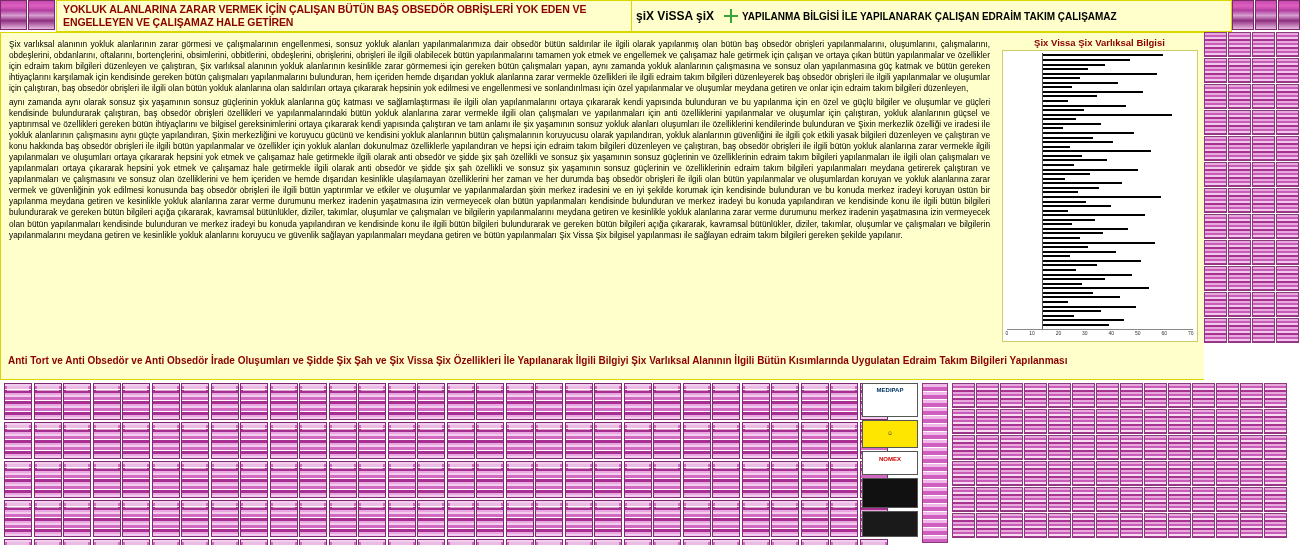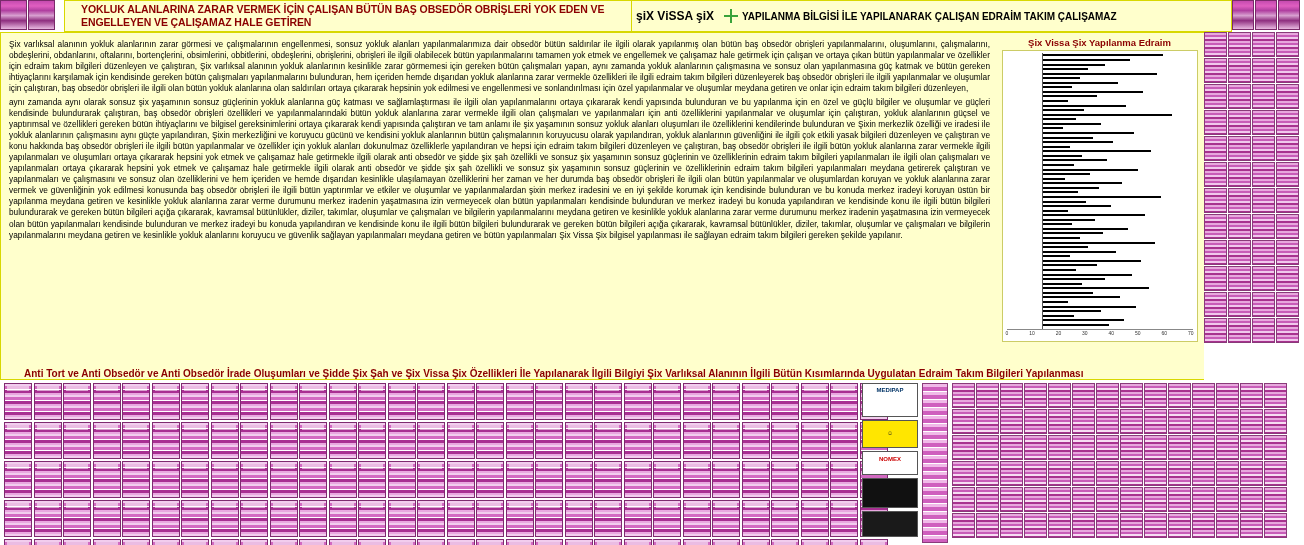--- a/index.html
+++ b/index.html
@@ -38,24 +38,23 @@
     background:
       linear-gradient(180deg, #c64bb0 0%, #e05fc0 18%, #b03fa0 34%, #d8a0d0 52%, #8f2f80 70%, #e8b8e0 100%);
     border: 1px solid #7a2a6a;
     box-sizing: border-box;
   }
   .hdr-title-box {
     flex: 1;
     background: #ffffcc;
     border: 1px solid #d8d800;
     box-sizing: border-box;
-    padding: 2px 16px;
+    padding: 2px 6px;
     display: flex;
     overflow: hidden;
-    margin-left: 8px;
   }
   .hdr-title-text {
     font-size: 10.5px;
     font-weight: bold;
     color: #8B0000;
     line-height: 1.25;
     letter-spacing: -0.1px;
   }
   .hdr-right-box {
     width: 600px;
@@ -209,22 +208,22 @@
         #a8328f 6px, #a8328f 8px);
   }
 
   
   #caption-bar {
     position: absolute;
     left: 0; top: 355px;
     width: 1299px;
     height: 24px;
     display: flex;
-    align-items: flex-end;
-    padding-left: 24px;
+    align-items: flex-start;
+    padding-left: 8px;
     box-sizing: border-box;
   }
   #caption-text {
     font-size: 10px;
     font-weight: bold;
     color: #8B0000;
     white-space: nowrap;
   }
 
   
@@ -354,21 +353,21 @@
     <div class="hdr-thumb"></div>
   </div>
 </div>
 
 <div id="main-panel">
   <div id="body-text-col">
     <p class="body-para">Şix varlıksal alanının yokluk alanlarının zarar görmesi ve çalışmalarının engellenmesi, sonsuz yokluk alanları yapılanmalarımıza dair obsedör bütün saldırılar ile ilgili olarak yapılanmış olan bütün baş obsedör obrişleri yapılanmalarını, oluşumlarını, çalışmalarını, obdeşlerini, obdanlarını, oftalarını, bortençlerini, obsimlerini, obbitlerini, obdeşlerini, obrişlerini, obrişleri ile ilgili olabilecek bütün yapılanmalarını tamamen yok etmek ve engellemek ve çalışamaz hale getirmek için çalışan ve ortaya çıkan bütün yapılanmalar ve özellikler için edraim takım bilgileri düzenleyen ve çalıştıran, Şix varlıksal alanının yokluk alanlarının kesinlikle zarar görmemesi için gereken bütün çalışmaları yapan, aynı zamanda yokluk alanlarının çalışmasına ve sonsuz olan yapılanmasına güç katmak ve bütün gereken ihtiyaçlarını karşılamak için kendisinde gereken bütün çalışmaları yapılanmalarını bulunduran, hem içeriden hemde dışarıdan yokluk alanlarına zarar vermekle özellikleri ile ilgili edraim takım bilgileri düzenleyerek baş obsedör obrişleri ile ilgili yapılanmalar ve oluşumlar için çalıştıran, baş obsedör obrişleri ile ilgili olan bütün yokluk alanlarına olan saldırıları ortaya çıkararak hepsinin yok edilmesi ve engellenmesi ve sonlandırılması için özel yapılanmalar ve oluşumlar meydana getiren ve onlar için edraim takım bilgileri düzenleyen,</p>
     <p class="body-para">aynı zamanda aynı olarak sonsuz şix yaşamının sonsuz güçlerinin yokluk alanlarına güç katması ve sağlamlaştırması ile ilgili olan yapılanmalarını ortaya çıkararak kendi yapısında bulunduran ve bu yapılanma için en özel ve güçlü bilgiler ve oluşumlar ve güçleri kendisinde bulundurarak çalıştıran, baş obsedör obrişleri özellikleri ve yapılanmalarındaki bütün yokluk alanlarına zarar vermekle ilgili olan çalışmaları ve yapılanmaları için anti özelliklerini yapılanmalar ve oluşumlar için çalıştıran, yokluk alanlarının güçsel ve yaptırımsal ve özellikleri gereken bütün ihtiyaçlarını ve bilgisel gereksinimlerini ortaya çıkararak kendi yapısında çalıştıran ve tam anlamı ile şix yaşamının sonsuz yokluk alanları oluşumları ile özelliklerini kendilerinde bulunduran ve Şixin merkezlik özelliği ve iradesi ile yokluk alanlarının çalışmasını aynı güçte yapılandıran, Şixin merkezliğini ve koruyucu gücünü ve kendisini yokluk alanlarının bütün çalışmalarının koruyucusu olarak yapılandıran, yokluk alanlarının güvenliğini ile ilgili çok etkili yasak bilgileri düzenleyen ve çalıştıran ve konu hakkında baş obsedör obrişleri ile ilgili bütün yapılanmalar ve özellikler için yokluk alanları dokunulmaz özelliklerle yapılandıran ve hepsi için edraim takım bilgileri düzenleyen ve çalıştıran, baş obsedör obrişleri ile ilgili bütün yokluk alanlarına zarar vermekle ilgili yapılanmaları ve oluşumları ortaya çıkararak hepsini yok etmek ve çalışamaz hale getirmekle ilgili olarak anti obsedör ve şidde şix şah özellikli ve sonsuz şix yaşamının sonsuz güçlerinin ve özelliklerinin edraim takım bilgileri yapılanmaları ile ilgili olan çalışmaları ve yapılanmaları ortaya çıkararak hepsini yok etmek ve çalışamaz hale getirmekle ilgili olarak anti obsedör ve şidde şix şah özellikli ve sonsuz şix yaşamının sonsuz güçlerinin ve özelliklerinin edraim takım bilgileri yapılanmaları meydana getirerek çalıştıran ve yapılanmaları ve çalışmasını ve sonsuz olan özelliklerini ve hem içeriden ve hemde dışarıdan kesinlikle ulaşılamayan özelliklerini her zaman ve her durumda baş obsedör obrişleri ile ilgili olan bütün yapılanmalar ve oluşumlardan koruyan ve yokluk alanlarına zarar vermek ve güvenliğinin yok edilmesi konusunda baş obsedör obrişleri ile ilgili bütün yaptırımlar ve etkiler ve oluşumlar ve yapılanmalardan şixin merkez iradesini ve en iyi şekilde korumak için kendisinde bulunduran ve bu konuda merkez iradeyi koruyan üstün bir yapılanma meydana getiren ve kesinlikle yokluk alanlarına zarar verme durumunu merkez iradenin yaşatmasına izin vermeyecek olan bütün yapılanmaları kendisinde bulunduran ve merkez iradeyi bu konuda yapılandıran ve kendisinde konu ile ilgili bütün bilgileri bulundurarak ve gereken bütün bilgileri açığa çıkararak, kavramsal bütünlükler, diziler, takımlar, oluşumlar ve çalışmaları ve bilgilerin yapılanmalarını meydana getiren ve kesinlikle yokluk alanlarına zarar verme durumunu merkez iradenin yaşatmasına izin vermeyecek olan bütün yapılanmaları kendisinde bulunduran ve merkez iradeyi bu konuda yapılandıran ve kendisinde konu ile ilgili bütün bilgileri bulundurarak ve gereken bütün bilgileri açığa çıkararak, kavramsal bütünlükler, diziler, takımlar, oluşumlar ve çalışmaları ve bilgilerin yapılanmalarını meydana getiren ve kesinlikle yokluk alanlarını koruyucu ve güvenlik sağlayan yapılanmaları meydana getiren ve bütün yapılanmaları Şix Vissa Şix bilgisel yapılanması ile sağlayan edraim takım bilgileri gereken şekilde yapılanır.</p>
   </div>
   <div id="chart-col">
-    <div id="chart-title">Şix Vissa Şix Yapılanma Edraim</div>
+    <div id="chart-title">Şix Vissa Şix Varlıksal Bilgisi</div>
     <div id="chart-box">
       <div class="chart-axis"></div>
       <div class="chart-baseline"></div>
       <div id="chart-bars">
           <div class="chart-row" style="top: 3px; width: 120.971px;"></div>
           <div class="chart-row" style="top: 7.56667px; width: 87.6px;"></div>
           <div class="chart-row" style="top: 12.1333px; width: 62.5714px;"></div>
           <div class="chart-row" style="top: 16.7px; width: 45.8857px;"></div>
           <div class="chart-row" style="top: 21.2667px; width: 114.714px;"></div>
           <div class="chart-row" style="top: 25.8333px; width: 37.5429px;"></div>

